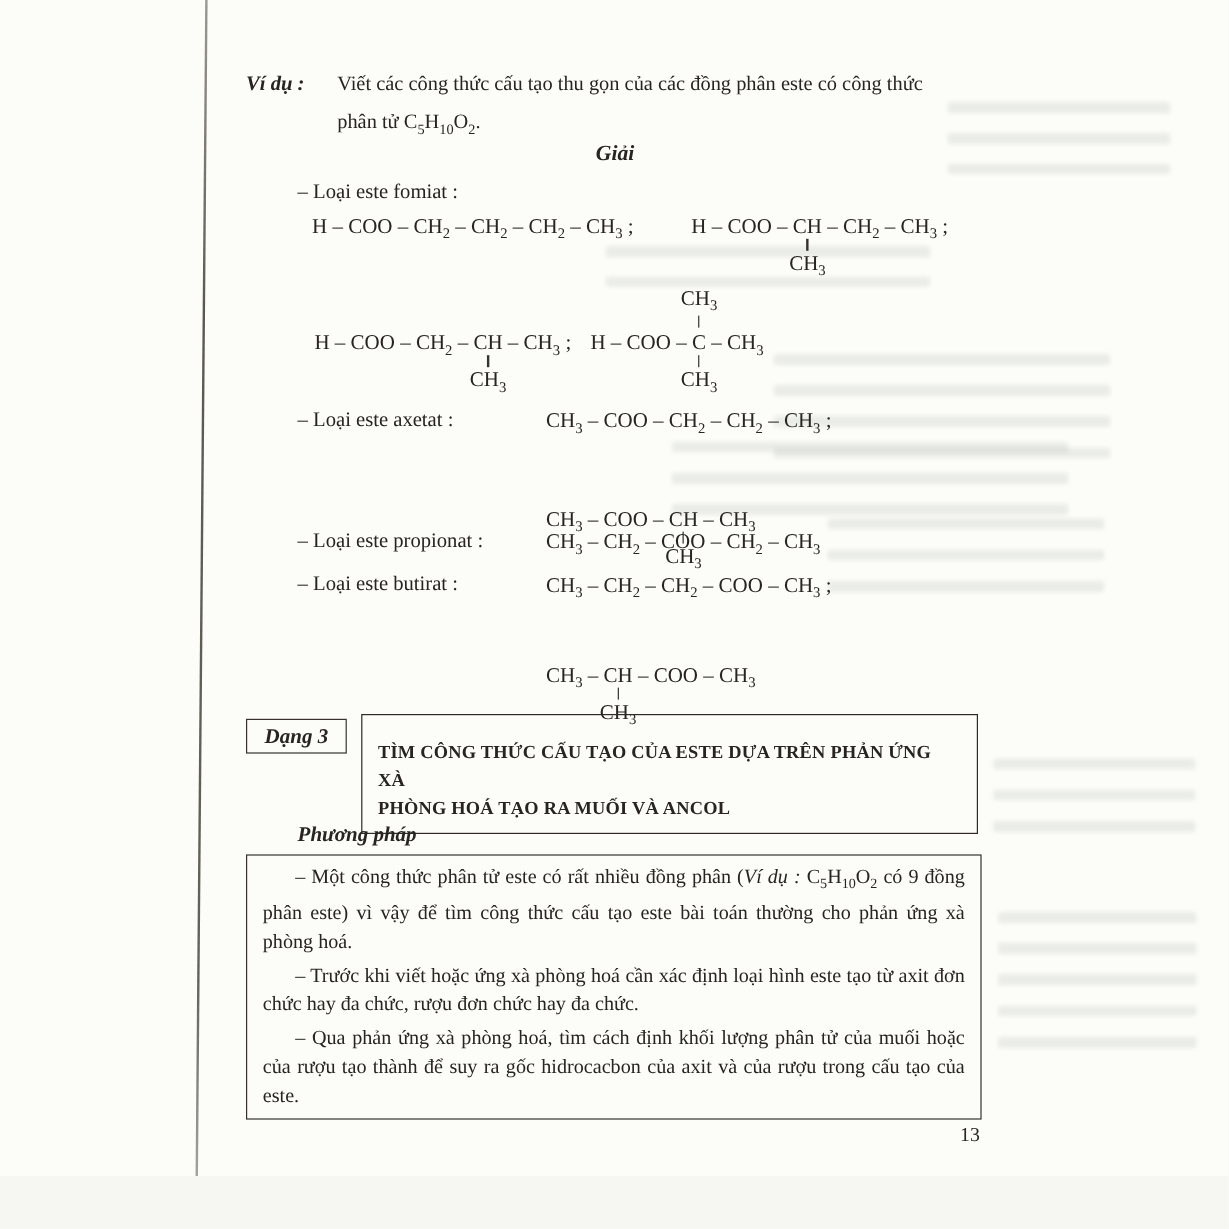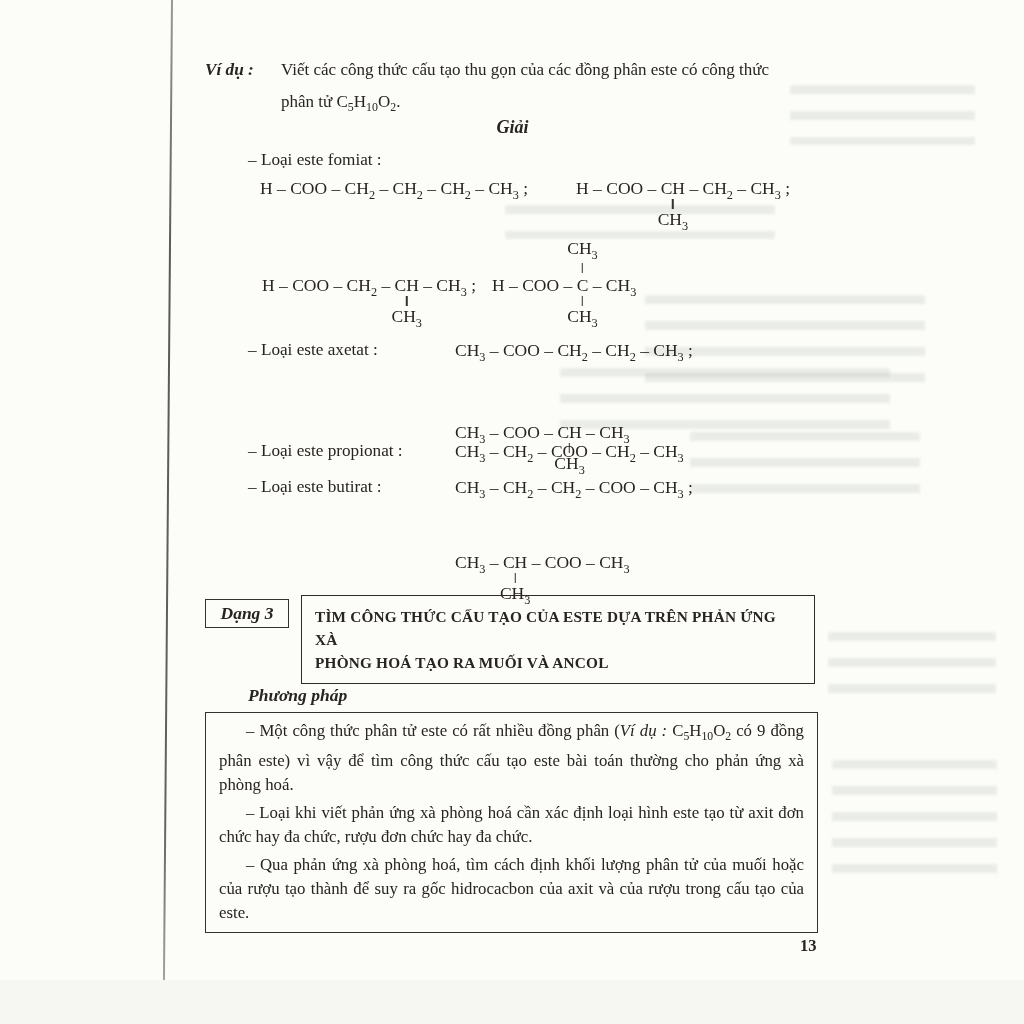--- a/index.html
+++ b/index.html
@@ -44,32 +44,32 @@
   .above-bond{width:1.4px;height:10px;background:#35312b;margin:1px 0 2px;}
   .badge{
     left:205px;top:599px;width:84px;height:29px;
     border:1.6px solid #36322b;box-sizing:border-box;
     display:flex;align-items:center;justify-content:center;
     font-style:italic;font-weight:bold;font-size:17.5px;
   }
   .title-box{
     left:301px;top:595px;width:514px;box-sizing:border-box;
     border:1.7px solid #2f2b25;
-    padding:10px 12px 8px 13px;
+    padding:21px 12px 8px 13px;
     font-weight:bold;font-size:15.3px;line-height:1.5;letter-spacing:.2px;
   }
   .method-heading{left:248px;top:685px;font-weight:bold;font-style:italic;font-size:17.5px;text-align:center;}
   .method-box{
     left:205px;top:712px;width:613px;box-sizing:border-box;
     border:1.6px solid #36322b;
     padding:6px 13px 8px 13px;
   }
   .mp{margin:0 0 5px;font-size:16.8px;line-height:23.6px;text-align:justify;text-indent:27px;}
   .mp:last-child{margin-bottom:0;}
-  .page-number{left:800px;top:936px;font-size:16.5px;font-weight:bold;}
+  .page-number{left:800px;top:936px;font-size:16.5px;}
 </style>
 </head>
 <body>
 
 <div class="page">
 
   <div class="spine"></div>
 
   <div class="smudge" style="left:790px;top:85px;width:185px;height:60px;"></div>
   <div class="smudge" style="left:505px;top:205px;width:270px;height:34px;"></div>
@@ -128,19 +128,19 @@
 
   <div class="abs badge">Dạng 3</div>
   <div class="abs title-box">
     <div>TÌM CÔNG THỨC CẤU TẠO CỦA ESTE DỰA TRÊN PHẢN ỨNG XÀ</div>
     <div>PHÒNG HOÁ TẠO RA MUỐI VÀ ANCOL</div>
   </div>
 
   <div class="abs method-heading">Phương pháp</div>
   <div class="abs method-box">
     <p class="mp"><span>– Một công thức phân tử este có rất nhiều đồng phân (</span><span class="it">Ví dụ :</span><span> C<sub>5</sub>H<sub>10</sub>O<sub>2</sub> có 9 đồng phân este) vì vậy để tìm công thức cấu tạo este bài toán thường cho phản ứng xà phòng hoá.</span></p>
-    <p class="mp">– Loại khi viết phản ứng xà phòng hoá cần xác định loại hình este tạo từ axit đơn chức hay đa chức, rượu đơn chức hay đa chức.</p>
+    <p class="mp">– Trước khi viết hoặc ứng xà phòng hoá cần xác định loại hình este tạo từ axit đơn chức hay đa chức, rượu đơn chức hay đa chức.</p>
     <p class="mp">– Qua phản ứng xà phòng hoá, tìm cách định khối lượng phân tử của muối hoặc của rượu tạo thành để suy ra gốc hidrocacbon của axit và của rượu trong cấu tạo của este.</p>
   </div>
 
   <div class="abs page-number">13</div>
 
 </div>
 
 </body></html>

